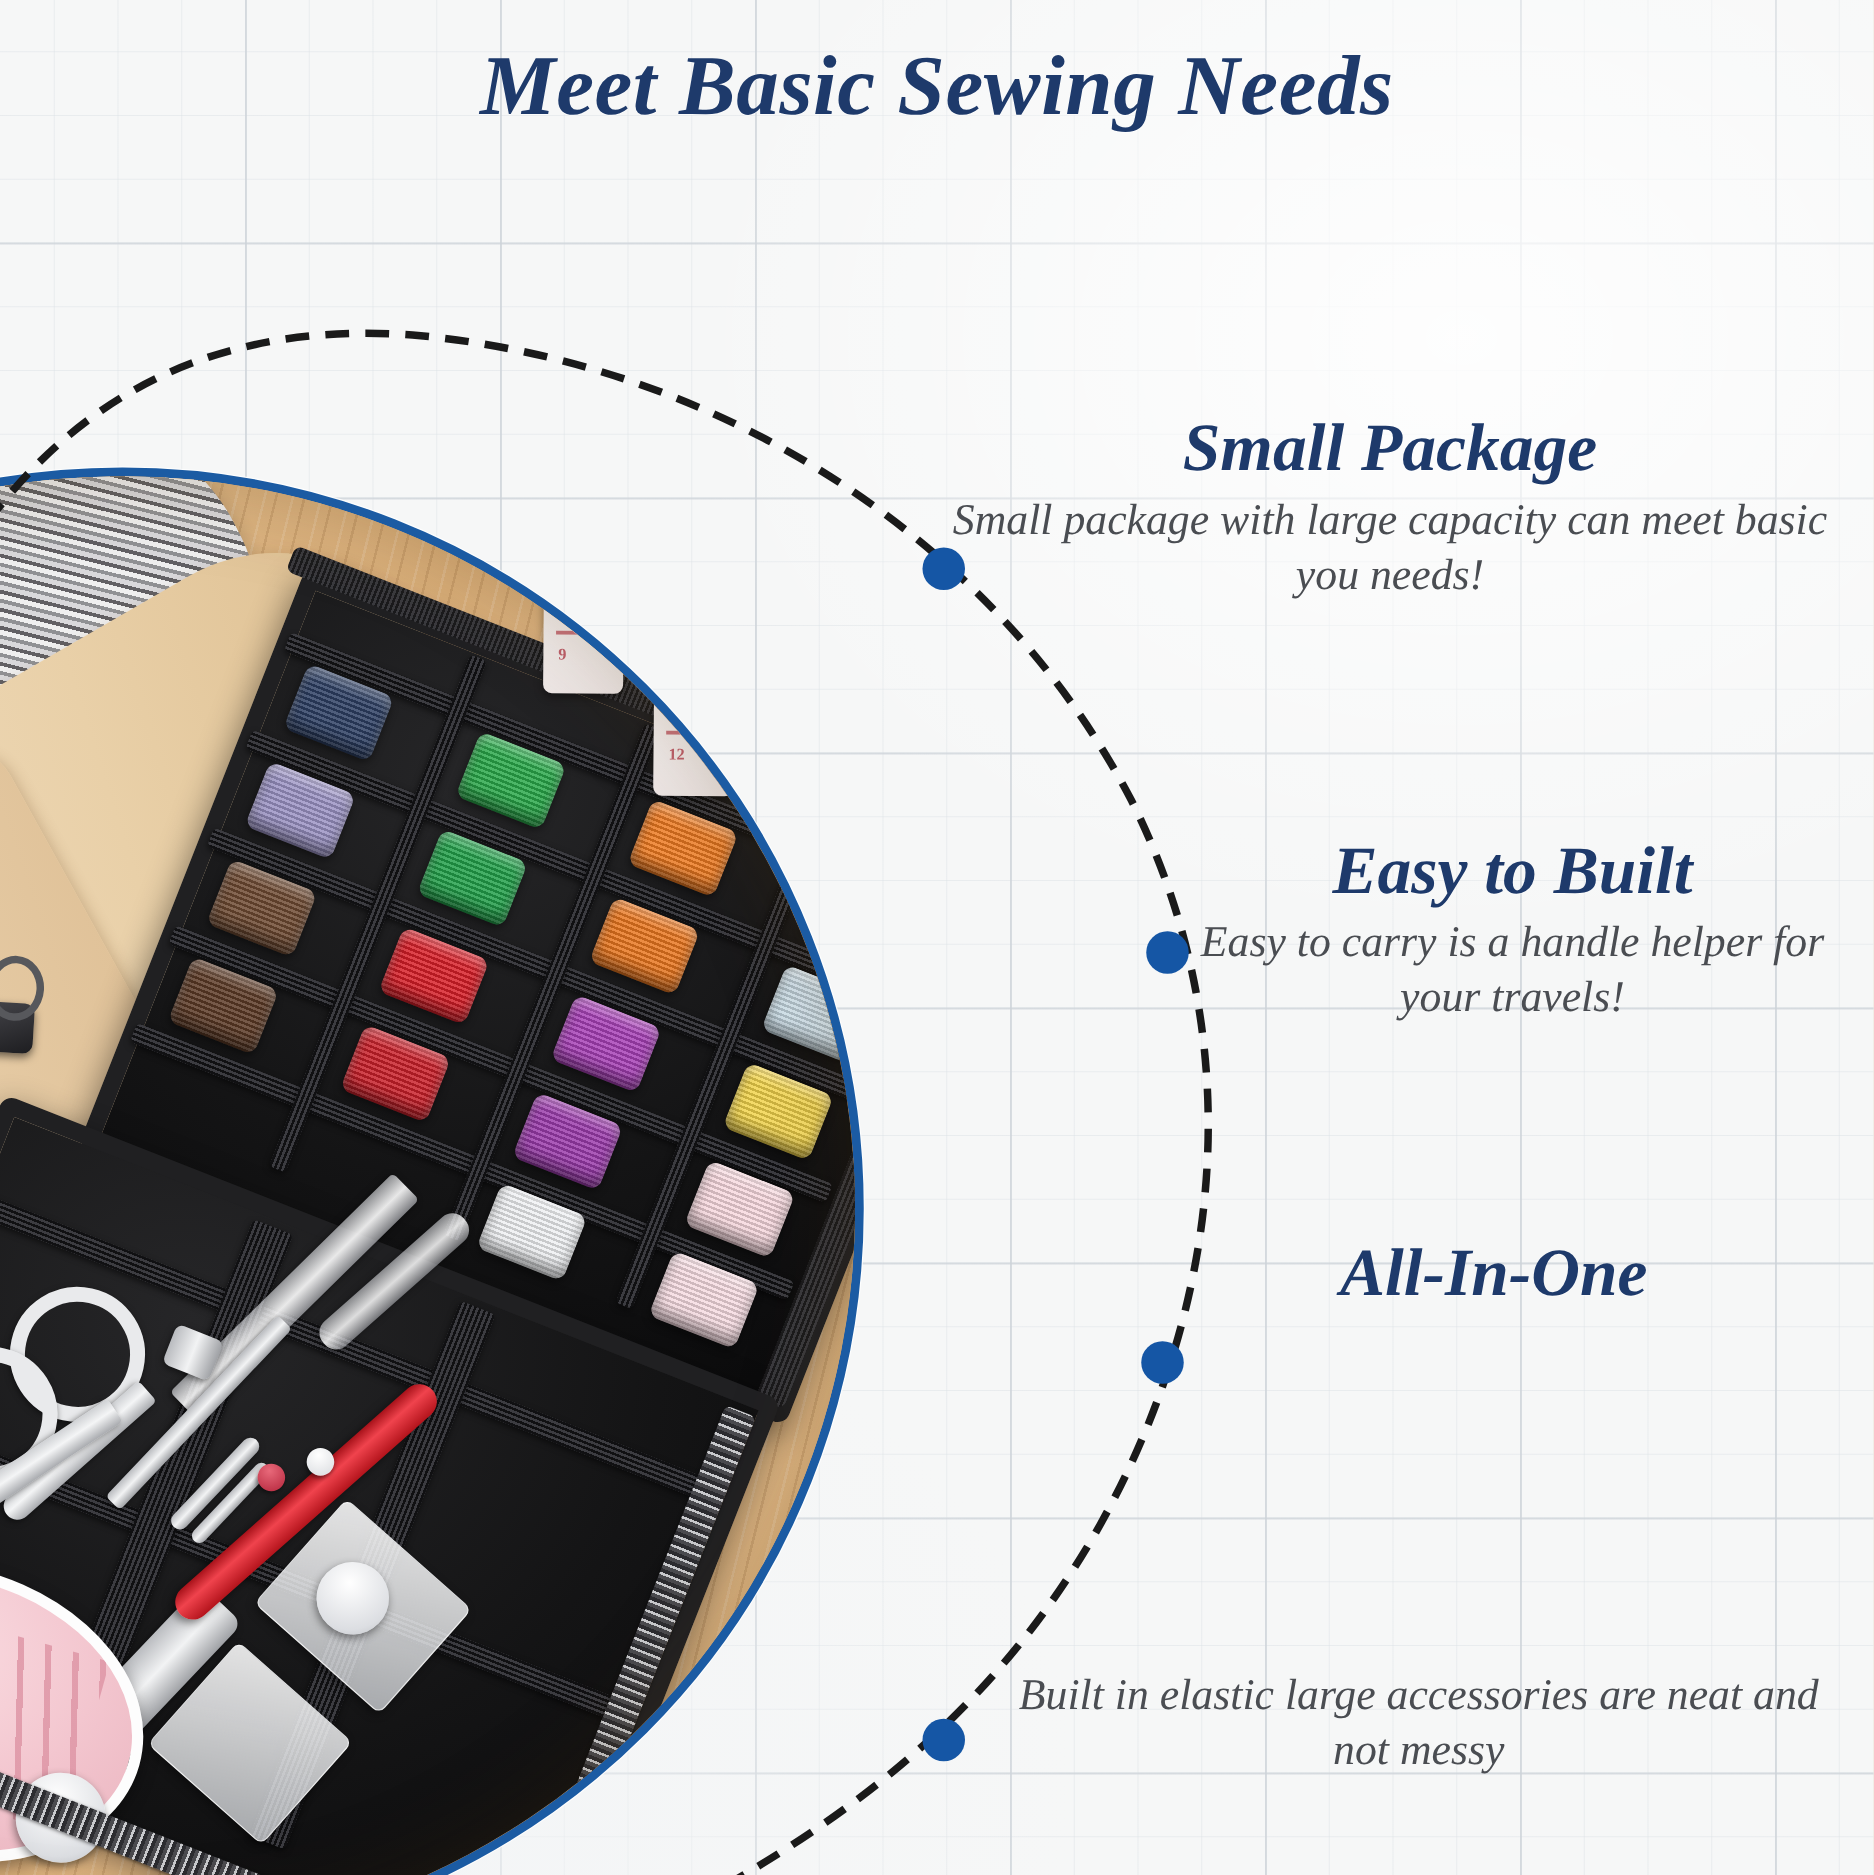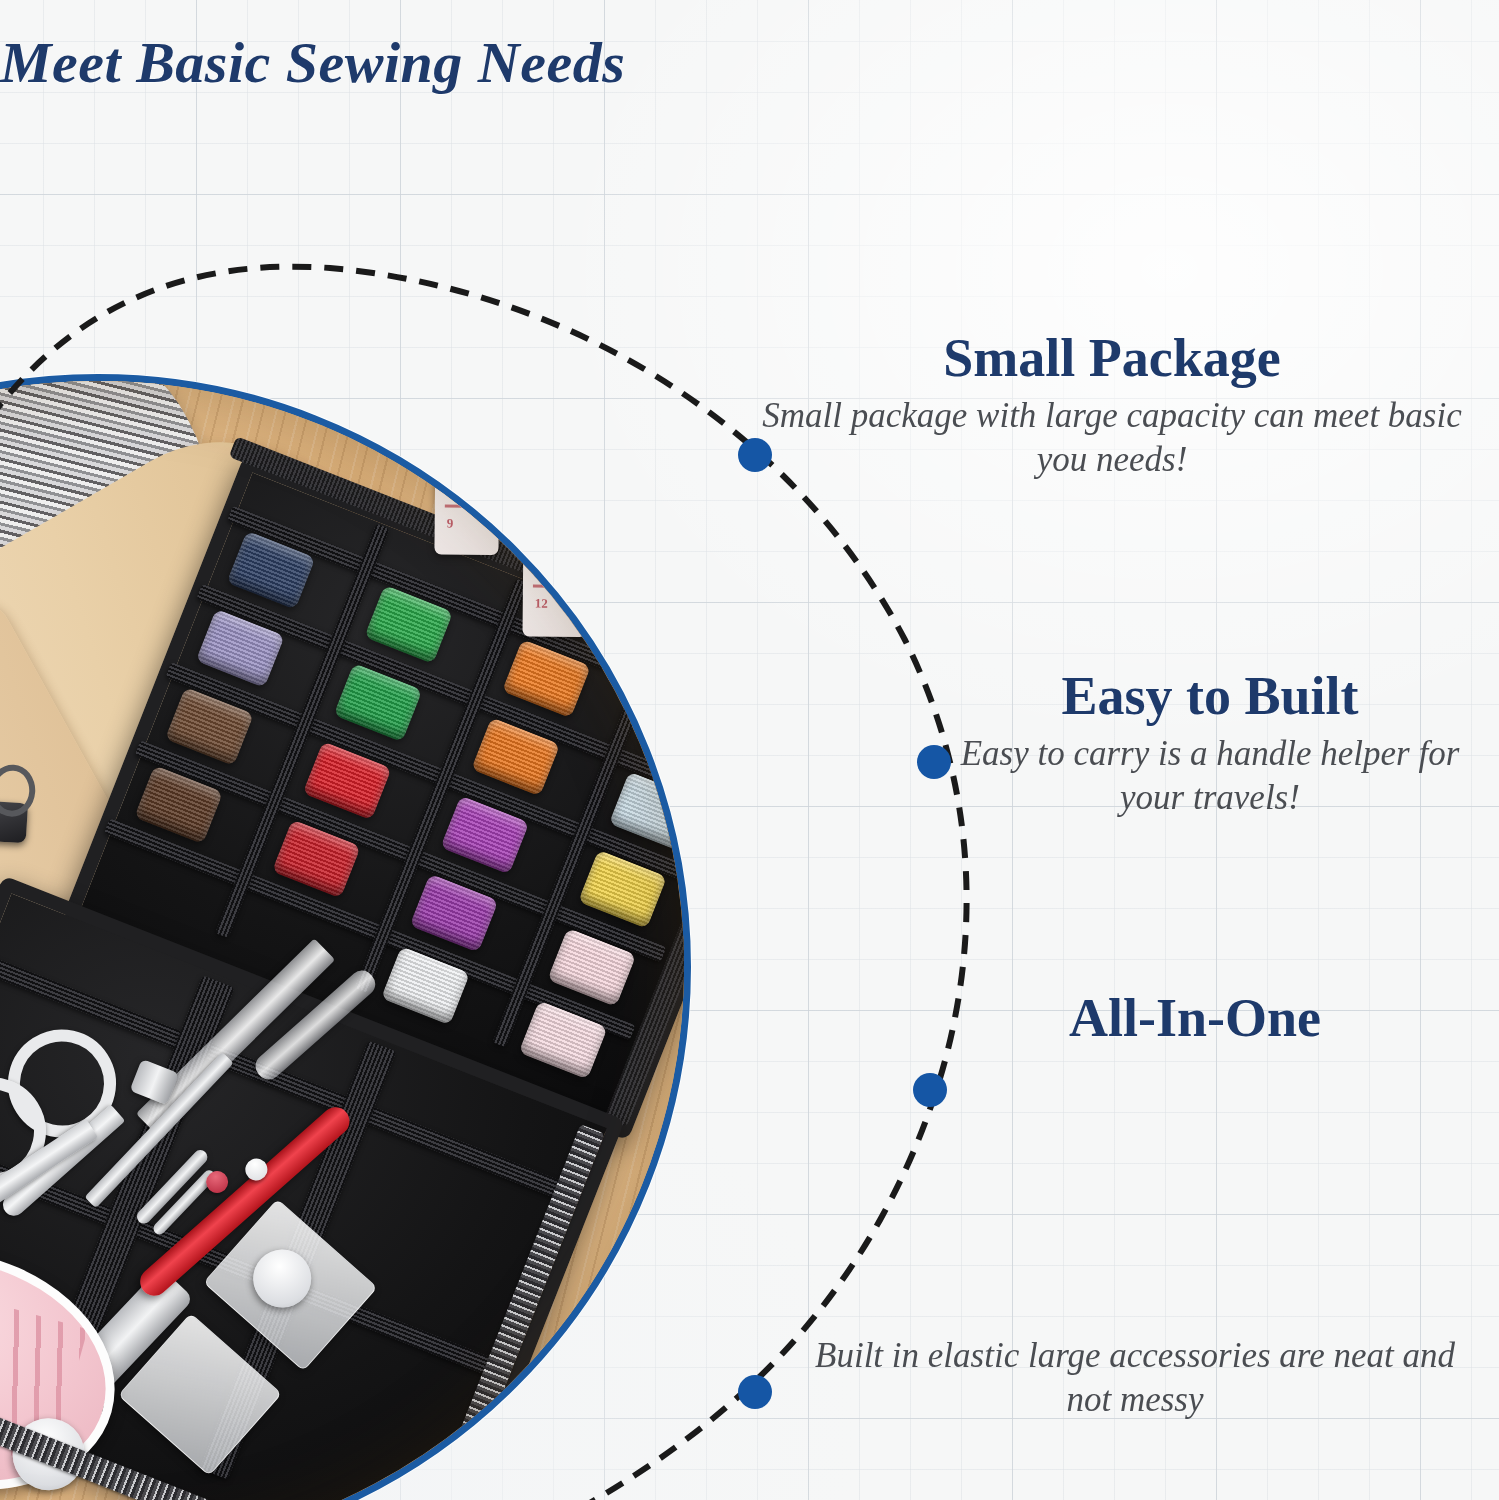--- a/index.html
+++ b/index.html
@@ -30,22 +30,22 @@
       radial-gradient(ellipse 800px 600px at 20% 95%, rgba(242,244,246,.7), rgba(255,255,255,0) 70%);
     pointer-events:none;
   }
 
   
   #overlay{position:absolute;left:0;top:0;width:1499px;height:1500px;}
 
   
   #page-title{
     position:absolute;left:0;top:34px;width:1499px;
-    text-align:left;
-    font-size:58px;line-height:1;
+    text-align:center;
+    font-size:68px;line-height:1;
     font-weight:700;font-style:italic;
     letter-spacing:.5px;
     color:#1e3a6b;
     text-shadow:0 1px 0 rgba(255,255,255,.6);
   }
 
   
   #product-photo{
     position:absolute;
     left:-495px;top:374px;
@@ -221,21 +221,21 @@
   #vignette{
     left:0;top:0;width:100%;height:100%;border-radius:50%;
     box-shadow:inset 0 0 70px rgba(80,50,15,.25);
     pointer-events:none;
   }
 
   
   .feature{position:absolute;text-align:center;}
   .feature .f-title{
     font-size:54px;line-height:1.04;
-    font-weight:700;
+    font-weight:700;font-style:italic;
     color:#1e3a6b;
     white-space:nowrap;
     text-shadow:0 1px 0 rgba(255,255,255,.55);
   }
   .feature .f-desc{
     margin-top:8px;
     font-size:35px;line-height:1.26;
     font-style:italic;font-weight:400;
     color:#4a4d52;
   }

